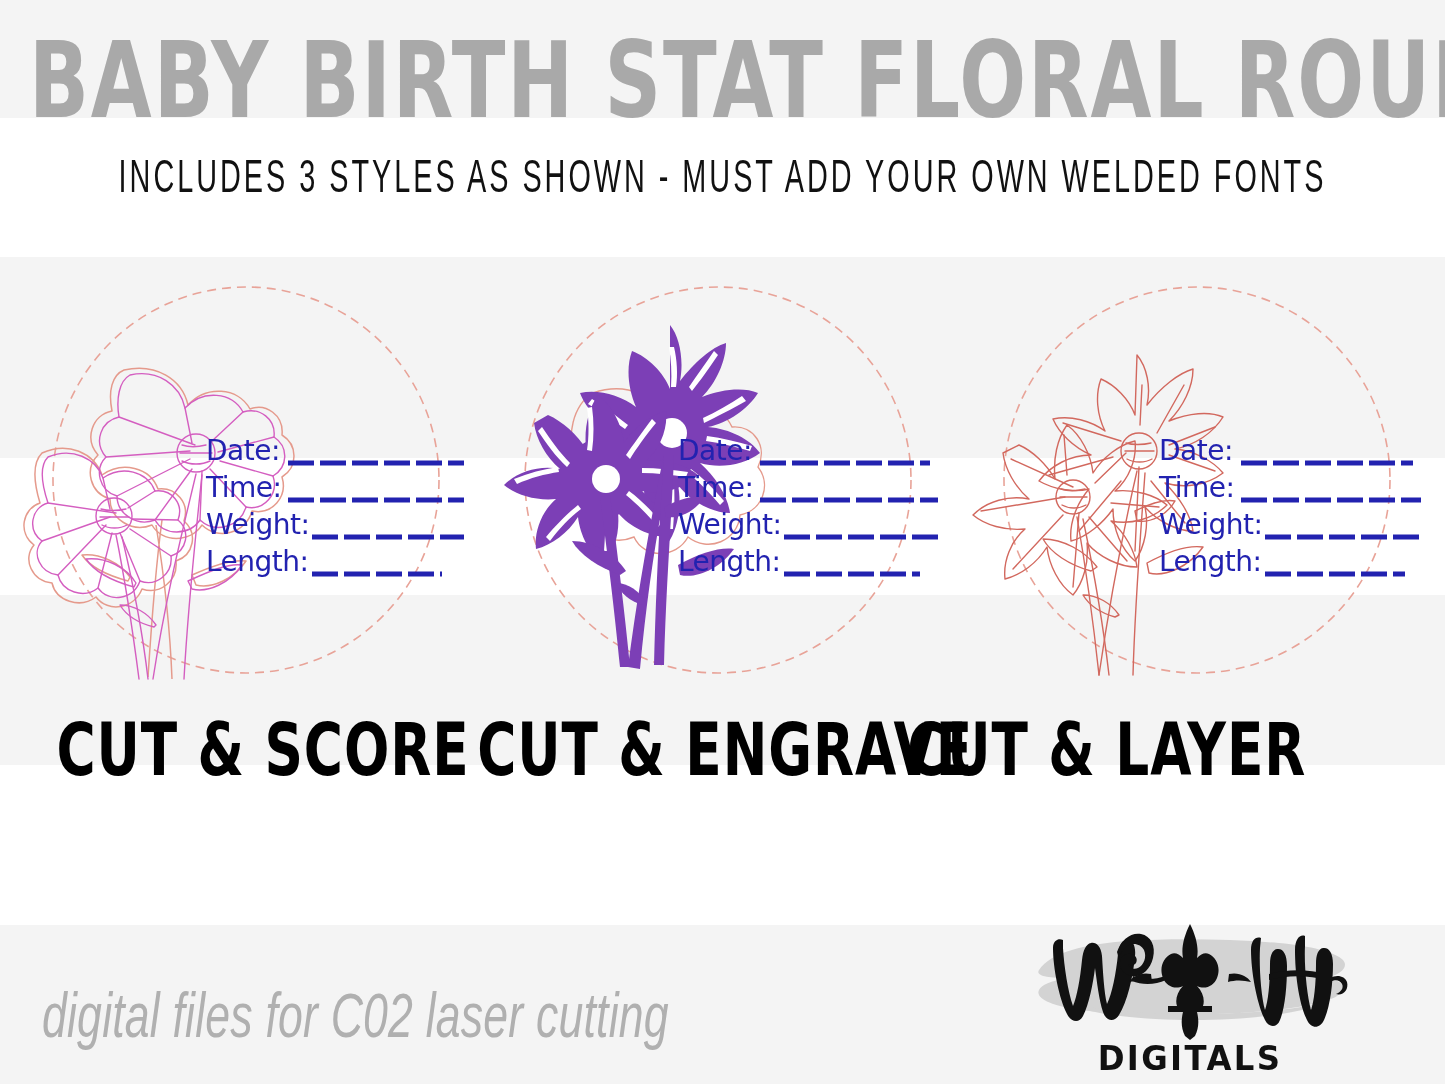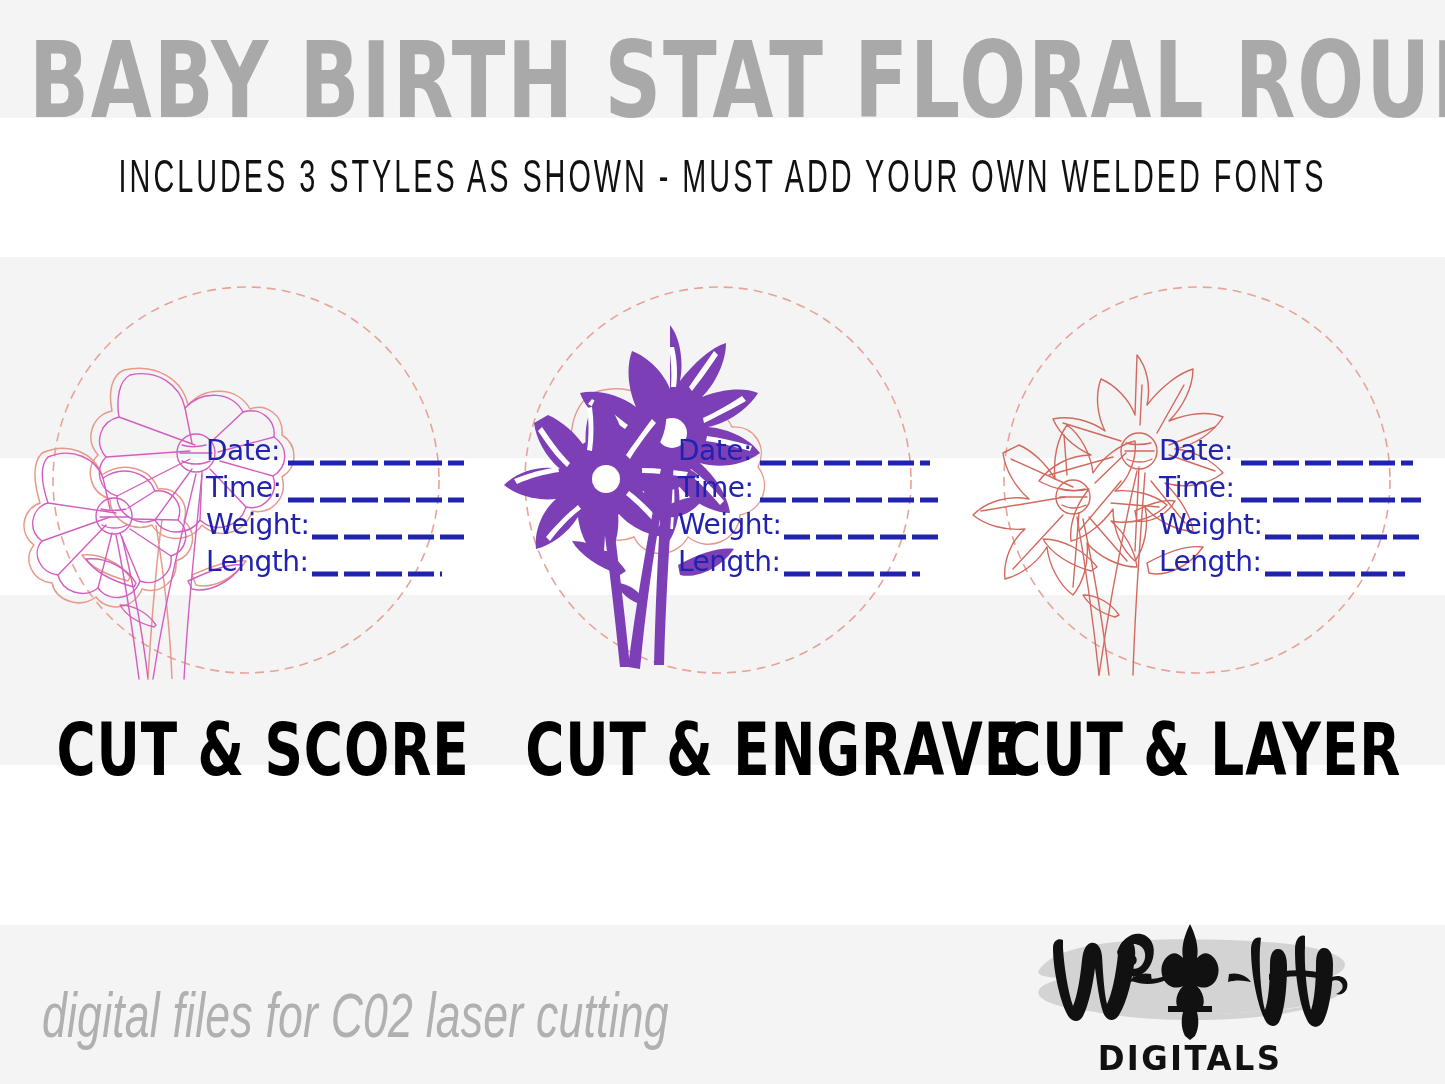--- a/index.html
+++ b/index.html
@@ -49,21 +49,21 @@
     z-index:4;
     display:flex; justify-content:space-between; align-items:flex-start;
     padding:0 6px;
   }
   .design { position:relative; width:470px; height:430px;text-align:center; }
   .design svg { position:absolute; left:0; top:0; width:100%; height:100%; overflow:visible; }
 
   
   #labels {
     position:absolute; left:0; top:705px; width:100%; height:90px; z-index:5;
-    display:flex; justify-content:space-between; align-items:center;
+    display:flex; justify-content:flex-start; align-items:center;
     padding:0 30px;
   }
   .style-label {
     flex:0 0 auto;
     width:430px;
     text-align:center;
     font-family:"DejaVu Sans", sans-serif;
     font-weight:700;
     font-size:58px;
     line-height:60px;

